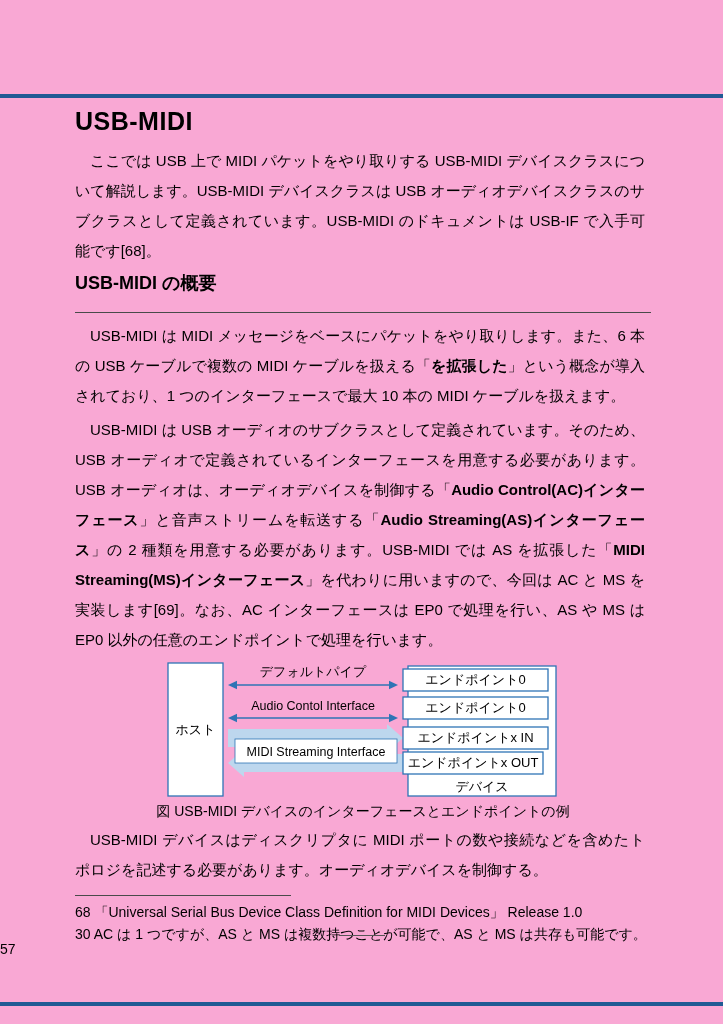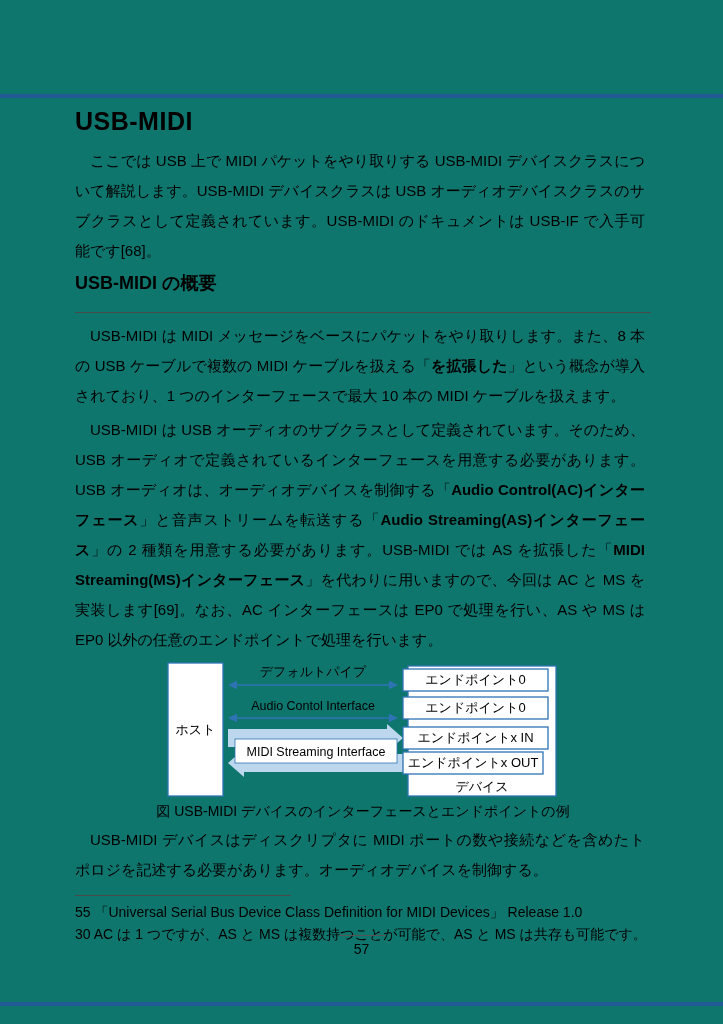--- a/index.html
+++ b/index.html
@@ -6,21 +6,21 @@
   html, body { margin: 0; padding: 0; }
   body {
     width: 723px; height: 1024px;
     background: #e8e8e8;
     font-family: "Liberation Sans", "DejaVu Sans", sans-serif;
     color: #000;
   }
   .page {
     position: relative;
     width: 723px; height: 1024px;
-    background: #0f766e;
+    background: #f9a8d4;
     overflow: hidden;
   }
   .rule {
     position: absolute; left: 0; width: 723px; height: 4px;
     background: #215a94;
   }
   .rule-top { top: 94px; }
   .rule-bottom { top: 1002px; }
   .content {
     position: absolute; left: 75px; top: 106px; width: 576px;
@@ -53,21 +53,21 @@
   p.footnote {
     font-size: 14px; line-height: 22px; margin: 0;
     text-align: left;
   }
   .pageno-rule {
     position: absolute; top: 935px; left: 339px; width: 46px; height: 0;
     border-top: 1px solid #555;
   }
   .pageno {
     position: absolute; top: 941px; left: 0; width: 723px;
-    text-align: center; font-size: 14px;
+    font-size: 14px;
   }
   
   .dbox { fill: #ffffff; stroke: #2e74b5; stroke-width: 1.3; }
   .dframe { fill: #ffffff; stroke: #2e74b5; stroke-width: 1.3; }
   .aline { stroke: #2e74b5; stroke-width: 1.4; }
   .ahead { fill: #2e74b5; }
   .fat { fill: #bdd7ee; }
   .lblbox { fill: #ffffff; stroke: #2e74b5; stroke-width: 0.8; }
   .dtext {
     font-size: 13px; fill: #000; text-anchor: middle;
@@ -83,21 +83,21 @@
   <div class="rule rule-top"></div>
 
   <div class="content">
 
     <h1 class="doc-title">USB-MIDI</h1>
 
     <p class="body-text">ここでは USB 上で MIDI パケットをやり取りする USB-MIDI デバイスクラスについて解説します。USB-MIDI デバイスクラスは USB オーディオデバイスクラスのサブクラスとして定義されています。USB-MIDI のドキュメントは USB-IF で入手可能です[68]。</p>
 
     <h2 class="sec">USB-MIDI の概要</h2>
 
-    <p class="body-text"><span>USB-MIDI は MIDI メッセージをベースにパケットをやり取りします。また、8 本の USB ケーブルで複数の MIDI ケーブルを扱える「</span><b>を拡張した</b><span>」という概念が導入されており、1 つのインターフェースで最大 10 本の MIDI ケーブルを扱えます。</span></p>
+    <p class="body-text"><span>USB-MIDI は MIDI メッセージをベースにパケットをやり取りします。また、6 本の USB ケーブルで複数の MIDI ケーブルを扱える「</span><b>を拡張した</b><span>」という概念が導入されており、1 つのインターフェースで最大 10 本の MIDI ケーブルを扱えます。</span></p>
 
     <p class="body-text"><span>USB-MIDI は USB オーディオのサブクラスとして定義されています。そのため、USB オーディオで定義されているインターフェースを用意する必要があります。USB オーディオは、オーディオデバイスを制御する「</span><b>Audio Control(AC)インターフェース</b><span>」と音声ストリームを転送する「</span><b>Audio Streaming(AS)インターフェース</b><span>」の 2 種類を用意する必要があります。USB-MIDI では AS を拡張した「</span><b>MIDI Streaming(MS)インターフェース</b><span>」を代わりに用いますので、今回は AC と MS を実装します[69]。なお、AC インターフェースは EP0 で処理を行い、AS や MS は EP0 以外の任意のエンドポイントで処理を行います。</span></p>
 
     <div class="figure">
       <svg width="395" height="140" viewBox="0 0 395 140">
 
         <rect class="dframe" x="243" y="5" width="148" height="130"></rect>
 
         <g>
           <polygon class="fat" points="63,68 222,68 222,63 238,77 222,91 222,86 63,86"></polygon>
@@ -140,21 +140,21 @@
         <text class="dtext" x="317" y="130">デバイス</text>
       </svg>
     </div>
 
     <p class="fig-caption">図  USB-MIDI デバイスのインターフェースとエンドポイントの例</p>
 
 
     <p class="body-text">USB-MIDI デバイスはディスクリプタに MIDI ポートの数や接続などを含めたトポロジを記述する必要があります。オーディオデバイスを制御する。</p>
 
     <div class="footnote-rule"></div>
-    <p class="footnote">55 「Universal Serial Bus Device Class Definition for MIDI Devices」 Release 1.0</p>
+    <p class="footnote">68 「Universal Serial Bus Device Class Definition for MIDI Devices」 Release 1.0</p>
     <p class="footnote">30  AC は 1 つですが、AS と MS は複数持つことが可能で、AS と MS は共存も可能です。</p>
 
   </div>
 
   <div class="pageno-rule"></div>
   <div class="pageno">57</div>
 
   <div class="rule rule-bottom"></div>
 
 </div>

